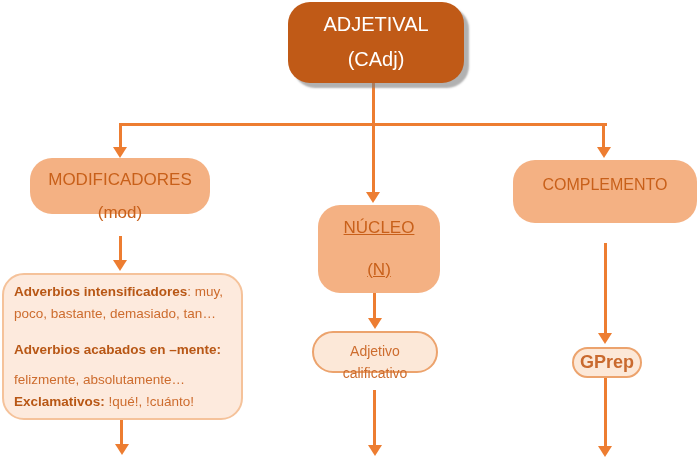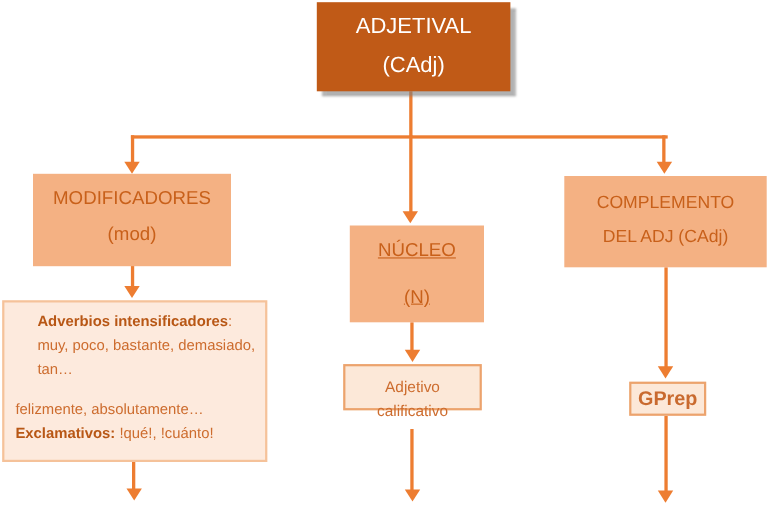--- a/index.html
+++ b/index.html
@@ -16,47 +16,47 @@
     --body-bold:#b85715;
   }
   html,body{margin:0;padding:0;background:#ffffff;}
   .stage{
     position:relative;
     width:700px;height:465px;
     background:#ffffff;
     font-family:"Liberation Sans", sans-serif;
     overflow:hidden;
   }
-  .node{position:absolute;text-align:center;box-sizing:border-box;}
+  .node{position:absolute;text-align:center;box-sizing:border-box;border-radius:22px;}
   .root-node{
     left:288px;top:2px;width:176px;height:81px;
     background:var(--root-fill);
     color:var(--root-text);
     font-size:20px;line-height:35px;
     padding-top:5px;
     box-shadow:5px 5px 2px rgba(125,125,125,0.6);
   }
   .branch-node{
     background:var(--branch-fill);
     color:var(--branch-text);
   }
-  .branch-mod{left:30px;top:158px;width:180px;height:84px;font-size:17px;line-height:33px;padding-top:5px;}
+  .branch-mod{left:30px;top:158px;width:180px;height:56px;font-size:17px;line-height:33px;padding-top:5px;}
   .branch-nuc{left:318px;top:205px;width:122px;height:88px;font-size:17px;line-height:42px;padding-top:2px;text-decoration:underline;}
-  .branch-comp{left:513px;top:160px;width:184px;height:83px;font-size:16px;line-height:31px;padding-top:9px;}
+  .branch-comp{left:513px;top:160px;width:184px;height:63px;font-size:16px;line-height:31px;padding-top:9px;}
   .detail-box{
     left:2px;top:273px;width:241px;height:147px;
     background:var(--pale-fill);
     border:2px solid var(--pale-border);
     text-align:left;
     font-size:13.5px;line-height:22px;
     color:var(--body-text);
     padding:6px 8px 0 10px;
   }
   .detail-box p{margin:0;}
-  .detail-box .gap1{margin-bottom:14px;margin-left:20px;}
+  .detail-box .gap1{margin-bottom:14px;}
   .detail-box .gap2{margin-bottom:8px;}
   .detail-box .gap3{}
   .detail-box b{color:var(--body-bold);}
   .leaf-node{
     background:var(--leaf-fill);
     border:2px solid var(--leaf-border);
     color:var(--body-text);
   }
   .leaf-adj{left:312px;top:331px;width:126px;height:42px;font-size:14px;line-height:22px;padding-top:7px;}
   .leaf-gprep{left:572px;top:347px;width:70px;height:31px;font-size:18px;line-height:27px;font-weight:600;color:#c96a2f;}
@@ -113,25 +113,25 @@
     <div>(mod)</div>
   </div>
 
   <div class="node branch-node branch-nuc">
     <div>NÚCLEO</div>
     <div>(N)</div>
   </div>
 
   <div class="node branch-node branch-comp">
     <div>COMPLEMENTO</div>
-    <div>DEL ADJ (CAdj)</div>
   </div>
 
   <div class="node detail-box">
     <p class="gap1"><b>Adverbios intensificadores</b><span>: muy, poco, bastante, demasiado, tan…</span></p>
+    <p class="gap2"><b>Adverbios acabados en –mente:</b></p>
     <p class="gap3"><span>felizmente, absolutamente…</span></p>
     <p><b>Exclamativos:</b><span> !qué!, !cuánto!</span></p>
   </div>
 
   <div class="node leaf-node leaf-adj">
     <div>Adjetivo</div>
     <div>calificativo</div>
   </div>
 
   <div class="node leaf-node leaf-gprep">

